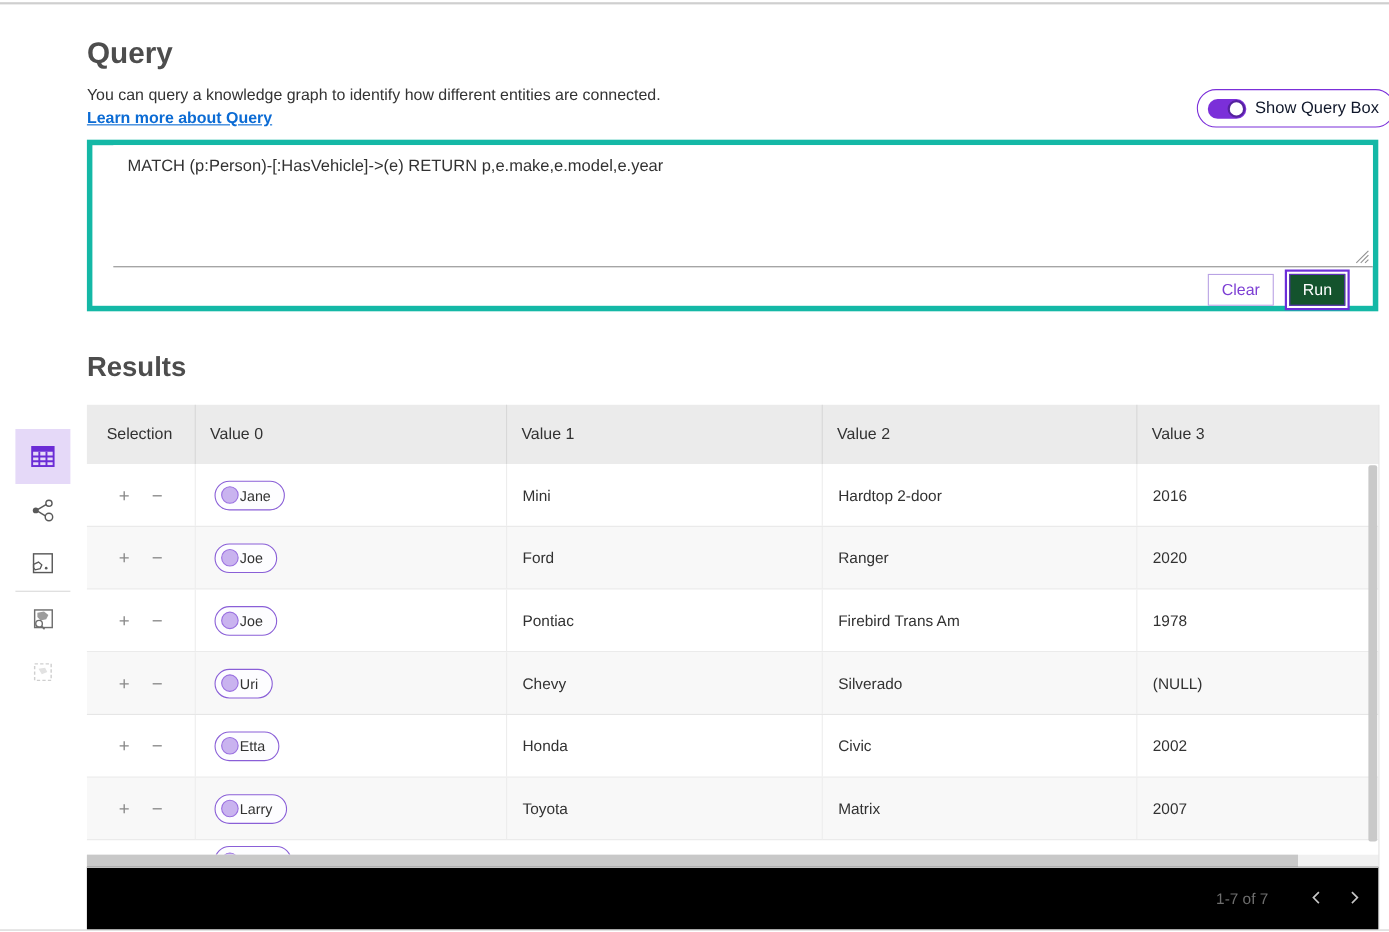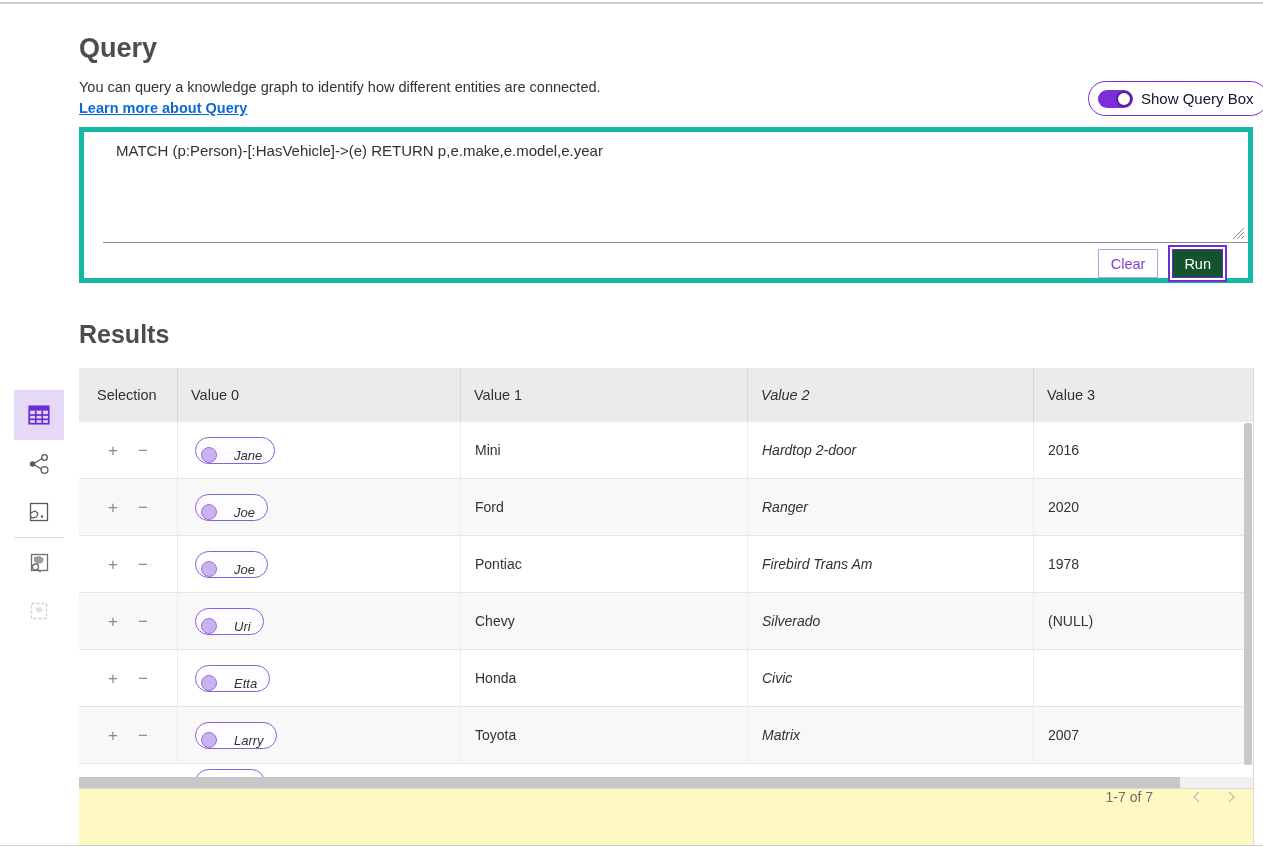--- a/index.html
+++ b/index.html
@@ -53,47 +53,47 @@
   .side-item.selected { height:50px; background:#e5d9f8; }
   .side-divider { width:50px; height:1px; background:#d9d9d9; margin:1px 0; }
 
   .results-panel { position:absolute; left:79px; top:368px; width:1175px; height:477px;
                    border-right:1px solid #dcdcdc; background:#fff; }
   .thead { display:flex; height:54px; background:#ebebeb; }
   .hcell { display:flex; align-items:center; padding-left:13px; font-size:14.5px; color:#323232;
            border-right:1px solid #d8d8d8; }
   .hcell:last-child { border-right:none; }
   .col0 { width:99px; } .col1 { width:283px; } .col2 { width:287px; }
-  .col3 { width:286px;font-style:italic; } .col4 { width:219px; }
+  .col3 { width:286px; } .col4 { width:219px; }
   .hcell.col0 { padding-left:18px; }
 
   .trow { display:flex; height:57px; border-bottom:1px solid #e6e6e6; background:#fff; }
   .trow.alt { background:#f8f8f8; }
   .cell { display:flex; align-items:center; border-right:1px solid #ededed; }
   .cell.col4 { border-right:none; }
   .cell.col0 { justify-content:center; gap:16px; padding-left:0; }
   .cell.col1 { padding-left:17px; }
   .cell.col2, .cell.col3, .cell.col4 { padding-left:14px; font-size:14px; color:#323232; }
   .row-act { background:none; border:0; color:#8a8a8a; font-size:17px; line-height:1;
              cursor:pointer; padding:0 2px; font-family:inherit; }
 
-  .pill { display:inline-flex; align-items:flex-end; gap:17px; height:27px; padding:0 12px 0 5px;
-          border:1.5px solid #8a5fd7; border-radius:14px; background:#fdfdff; cursor:pointer;font-style:italic; }
+  .pill { display:inline-flex; align-items:center; gap:1px; height:27px; padding:0 12px 0 5px;
+          border:1.5px solid #8a5fd7; border-radius:14px; background:#fdfdff; cursor:pointer; }
   .dot { width:16px; height:16px; border-radius:50%; background:#c9b3ef; border:1px solid #9a70e0; }
   .pill-label { font-size:13px; color:#323232; }
 
   .partial-row { position:relative; height:13px; background:#fff; overflow:hidden; }
   .partial-row .pill { position:absolute; left:116px; top:5px; width:70px; }
 
   .h-scroll { position:absolute; left:0; top:409px; width:1174px; height:11px; background:#f0f0f0; }
   .h-thumb { width:1101px; height:11px; background:#c8c8c8; }
   .v-thumb { position:absolute; right:1px; top:55px; width:8px; height:342px; background:#c9c9c9; border-radius:2px; }
 
-  .table-footer { position:absolute; left:0; top:420px; width:100%; height:57px; background:#fef9c3;
-                  border-top:1px solid #d8d8d8; display:flex; align-items:flex-start;
+  .table-footer { position:absolute; left:0; top:420px; width:100%; height:57px; background:#000000;
+                  border-top:1px solid #d8d8d8; display:flex; align-items:center;
                   justify-content:flex-end; padding-right:14px; }
   .page-range { font-size:14px; color:#6e6e6e; margin-right:36px; }
   .pg-btn { width:16px; height:18px; background:none; border:0; cursor:pointer; padding:0; }
   .pg-btn + .pg-btn { margin-left:18px; }
 </style>
 </head>
 <body>
 
 <div class="page">
   <div class="top-line"></div>
@@ -243,20 +243,21 @@
       <button class="row-act act-remove">−</button>
     </div>
     <div class="cell col1">
       <span class="pill">
         <span class="dot"></span>
         <span class="pill-label">Etta</span>
       </span>
     </div>
     <div class="cell col2 c-make">Honda</div>
     <div class="cell col3 c-model">Civic</div>
+    <div class="cell col4 c-year">2002</div>
   </div>
         <div class="trow alt">
     <div class="cell col0">
       <button class="row-act act-add">+</button>
       <button class="row-act act-remove">−</button>
     </div>
     <div class="cell col1">
       <span class="pill">
         <span class="dot"></span>
         <span class="pill-label">Larry</span>

